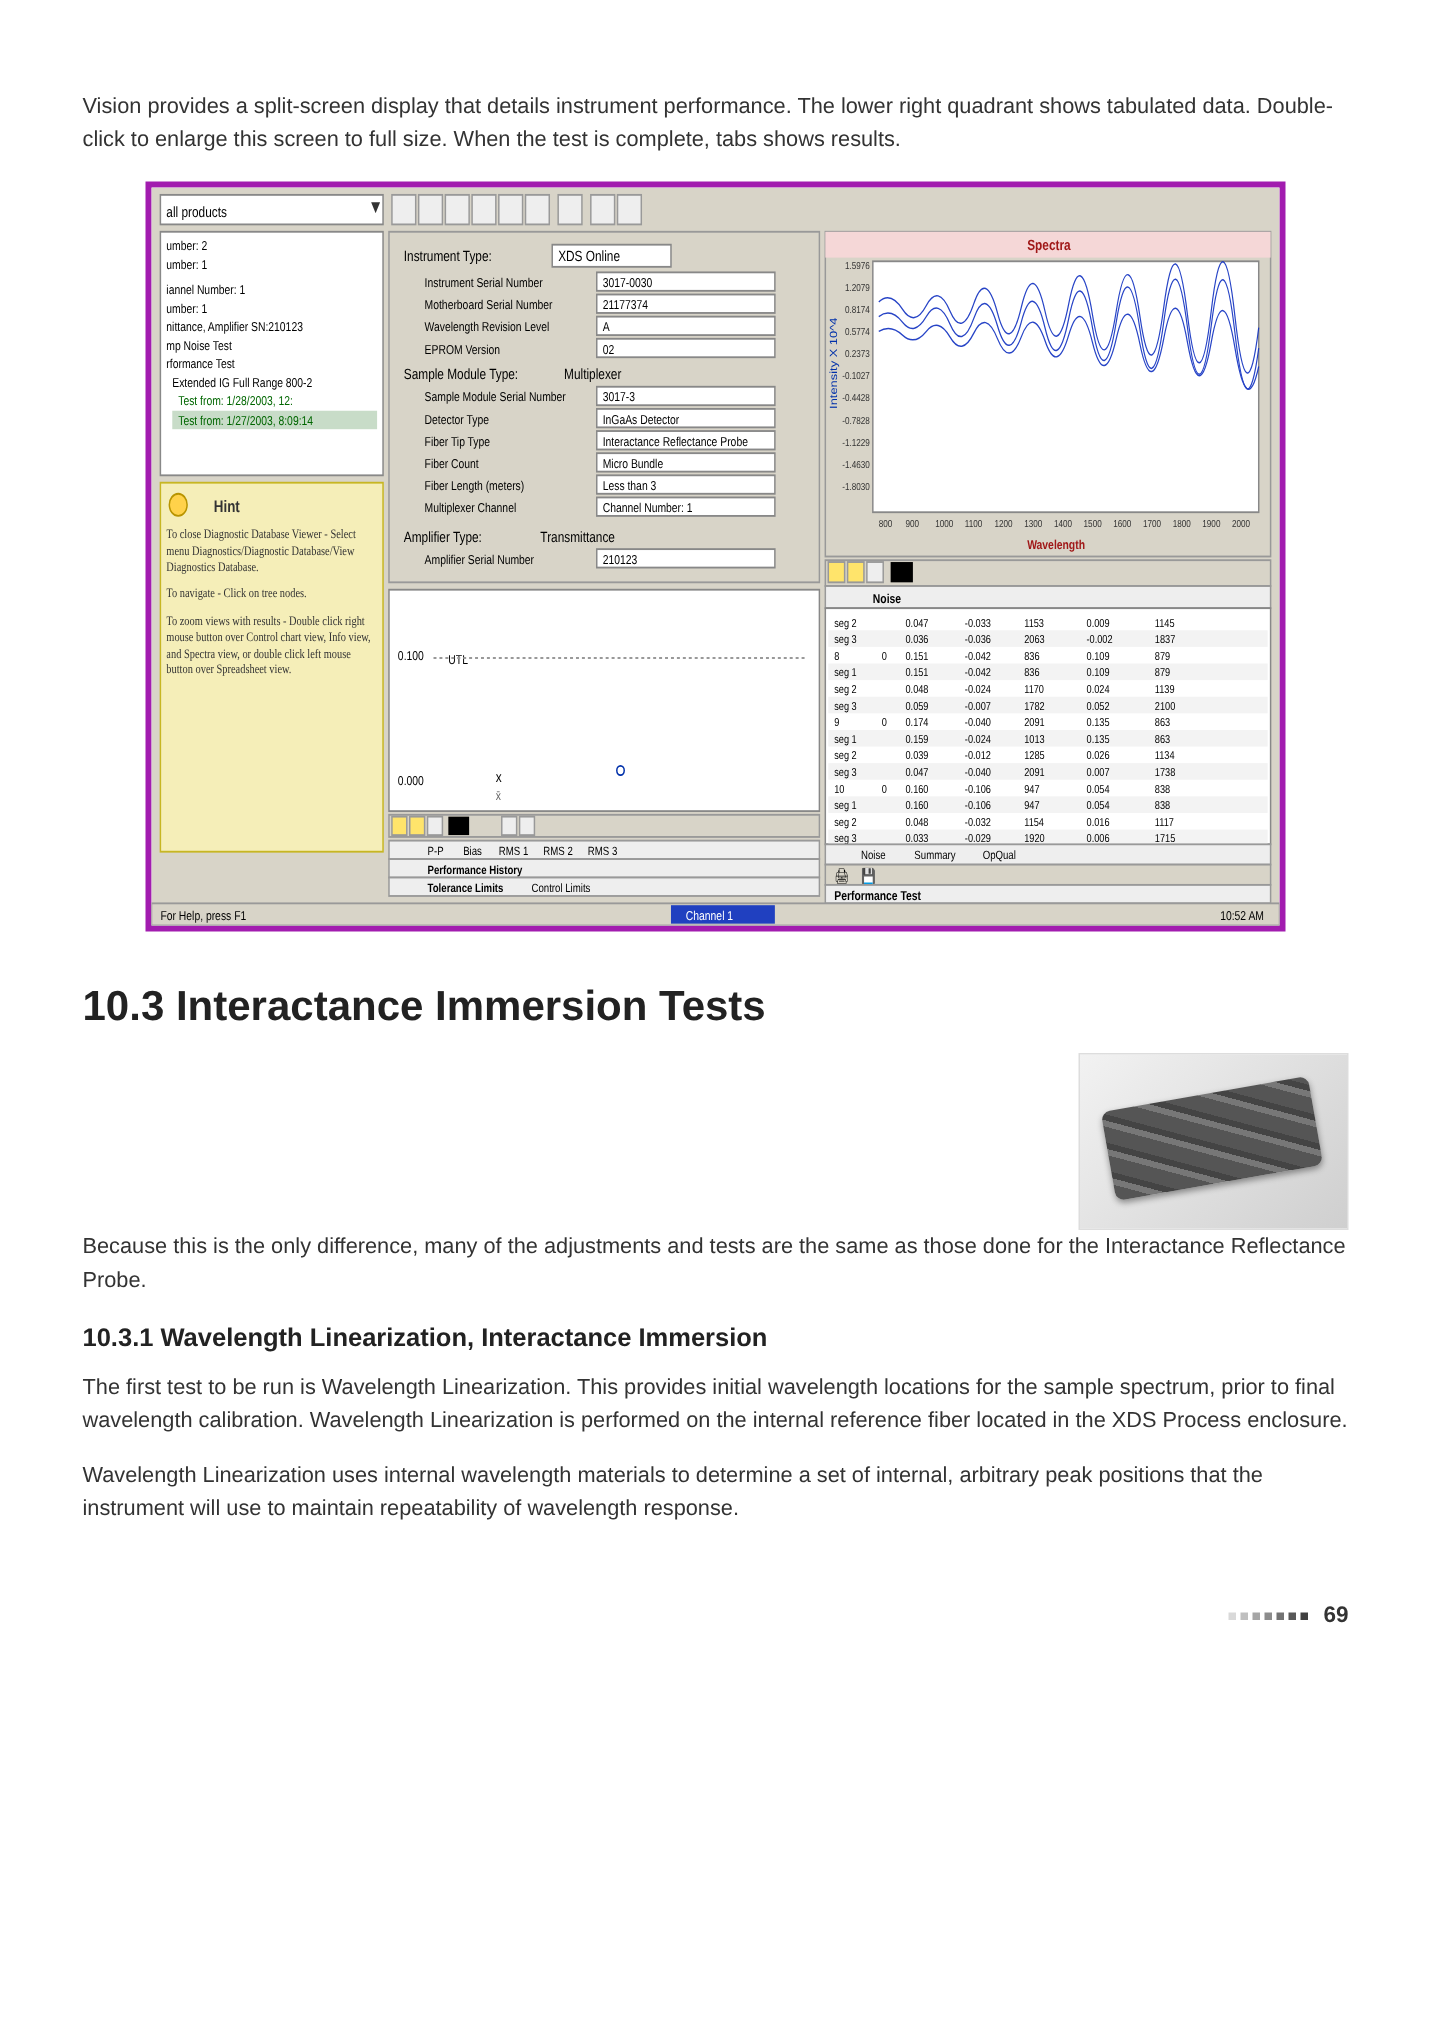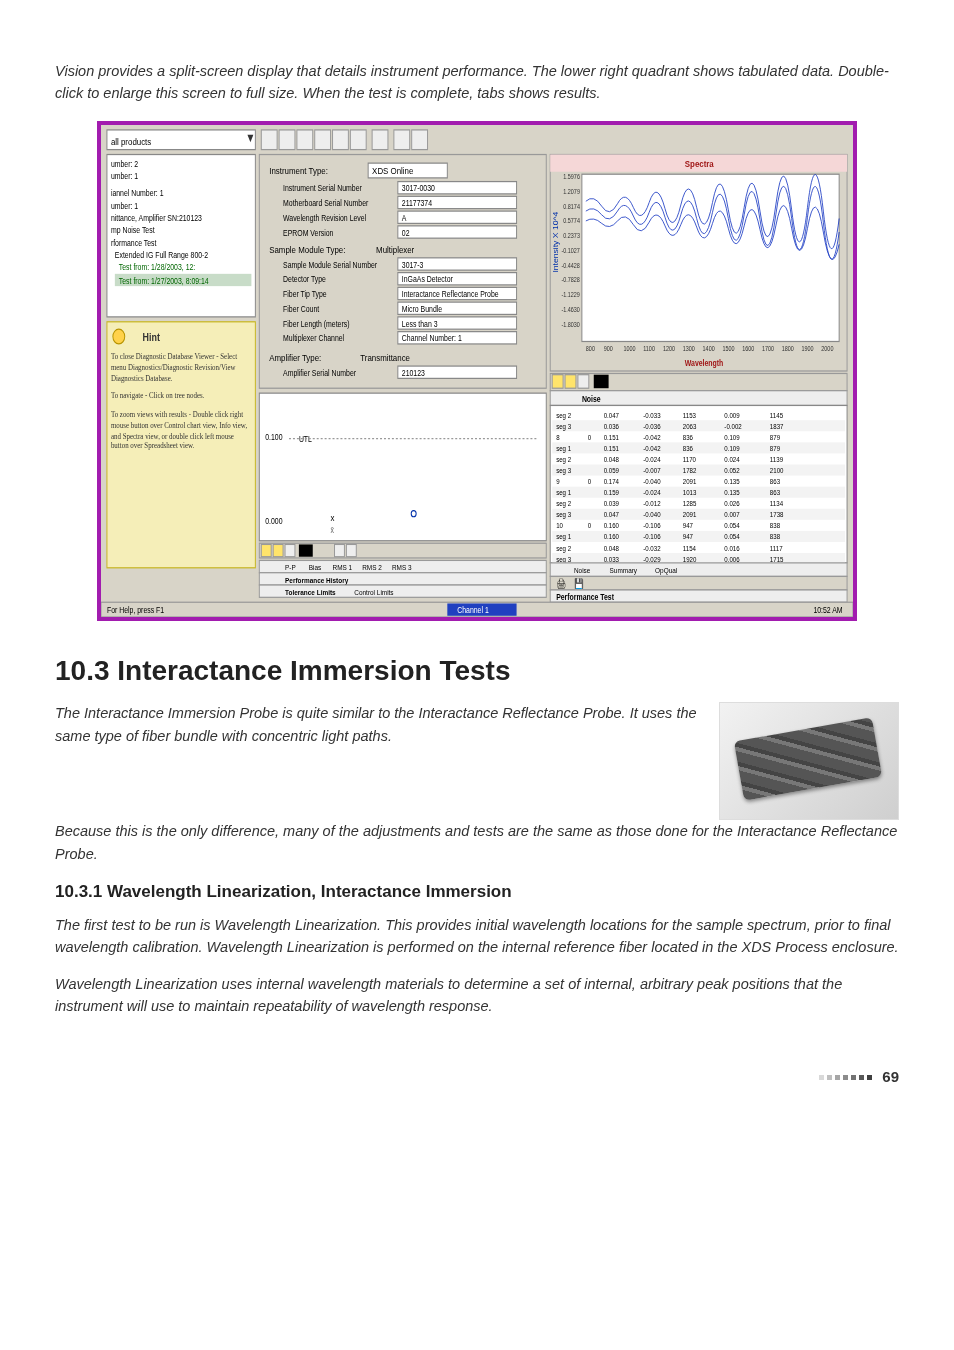--- a/index.html
+++ b/index.html
@@ -49,21 +49,21 @@
     position: absolute;
     left: 18px; top: 26px;
     width: 140px; height: 60px;
     background:
       repeating-linear-gradient(25deg,
         #555 0 10px, #777 10px 14px, #444 14px 18px);
     border-radius: 6px;
     transform: rotate(-10deg);
     box-shadow: 0 2px 4px rgba(0,0,0,.4);
   }
-  p { margin: 0 0 14px 0; font-style: italic; }
+  p { margin: 0 0 14px 0; }
   .footer {
     margin-top: 48px;
     display: flex;
     justify-content: flex-end;
     align-items: center;
     gap: 10px;
   }
   .dots { display: flex; gap: 3px; }
   .dots span {
     width: 5px; height: 5px; display: inline-block;
@@ -119,21 +119,21 @@
     <text x="18" y="118" fill="#060">Test from: 1/28/2003, 12:</text>
     <rect x="14" y="121" width="138" height="10" fill="#c8dcc8"></rect>
     <text x="18" y="129" fill="#060">Test from: 1/27/2003, 8:09:14</text>
   </g>
 
   <rect x="6" y="160" width="150" height="200" fill="#f5eeb8" stroke="#c7b623"></rect>
   <circle cx="18" cy="172" r="6" fill="#ffd24a" stroke="#b89400"></circle>
   <text x="42" y="176" font-size="9" font-weight="bold" fill="#333">Hint</text>
   <foreignObject x="10" y="184" width="142" height="172">
     <div xmlns="http://www.w3.org/1999/xhtml" style="font:7px Tahoma;line-height:1.25;color:#333">
-      <div>To close Diagnostic Database Viewer - Select menu Diagnostics/Diagnostic Revision/View Diagnostics Database.</div>
+      <div>To close Diagnostic Database Viewer - Select menu Diagnostics/Diagnostic Database/View Diagnostics Database.</div>
       <div style="height:6px"></div>
       <div>To navigate - Click on tree nodes.</div>
       <div style="height:6px"></div>
       <div>To zoom views with results - Double click right mouse button over Control chart view, Info view, and Spectra view, or double click left mouse button over Spreadsheet view.</div>
     </div>
   </foreignObject>
 
   <rect x="160" y="24" width="290" height="190" fill="#d8d4c8" stroke="#999"></rect>
   <text x="170" y="40" font-size="8">Instrument Type:</text>
   <rect x="270" y="31" width="80" height="12" fill="#fff" stroke="#888"></rect>
@@ -397,21 +397,20 @@
   <text x="360" y="397" font-size="7" fill="#fff">Channel 1</text>
   <text x="720" y="397" font-size="7">10:52 AM</text>
 
 </svg>
 </div>
 
 <h2 class="sec">10.3 Interactance Immersion Tests</h2>
 
 <div class="probe-row">
   <div class="probe-text">
-    <p>The Interactance Immersion Probe is quite similar to the Interactance Reflectance Probe. It uses the same type of fiber bundle with concentric light paths.</p>
   </div>
   <div class="probe-img"></div>
 </div>
 
 <p>Because this is the only difference, many of the adjustments and tests are the same as those done for the Interactance Reflectance Probe.</p>
 
 <h3 class="sub">10.3.1 Wavelength Linearization, Interactance Immersion</h3>
 <p>The first test to be run is Wavelength Linearization. This provides initial wavelength locations for the sample spectrum, prior to final wavelength calibration. Wavelength Linearization is performed on the internal reference fiber located in the XDS Process enclosure.</p>
 <p>Wavelength Linearization uses internal wavelength materials to determine a set of internal, arbitrary peak positions that the instrument will use to maintain repeatability of wavelength response.</p>
 

